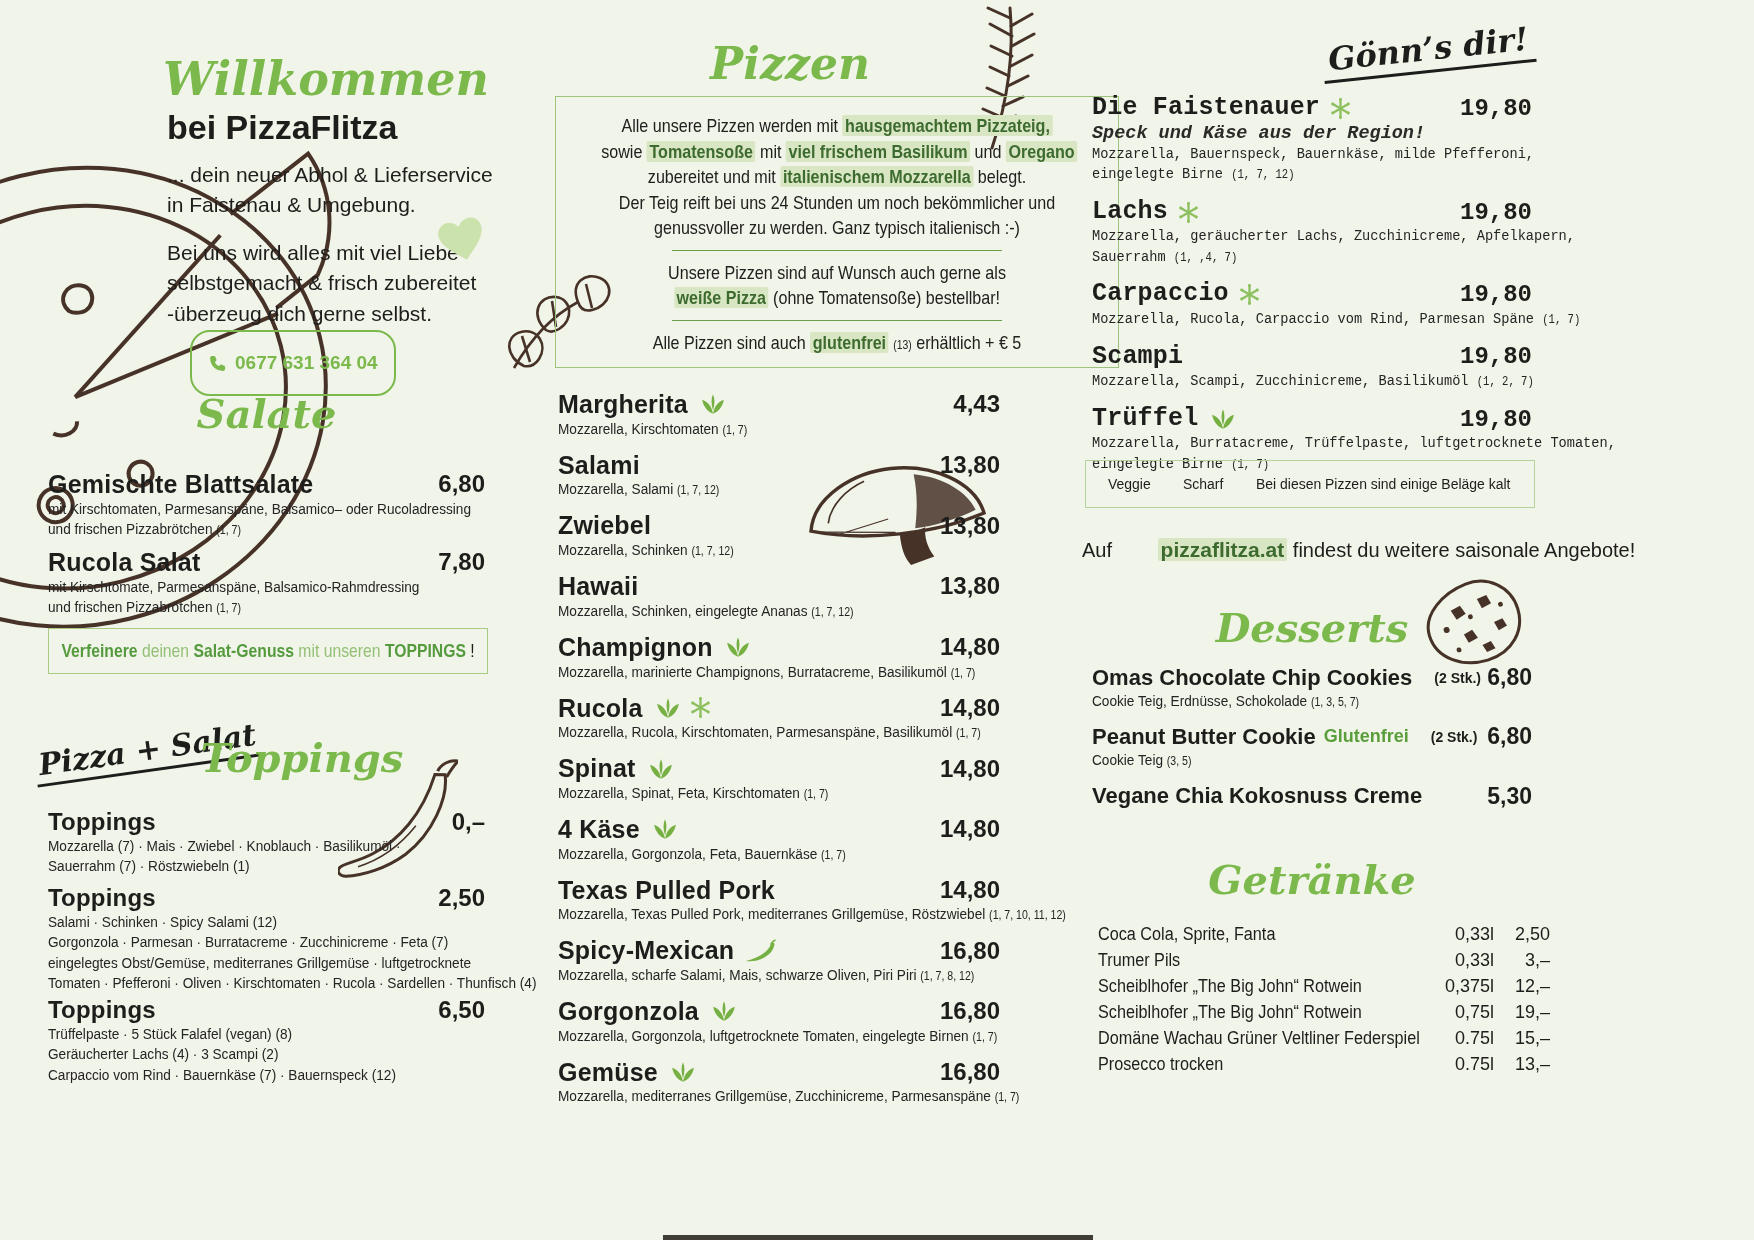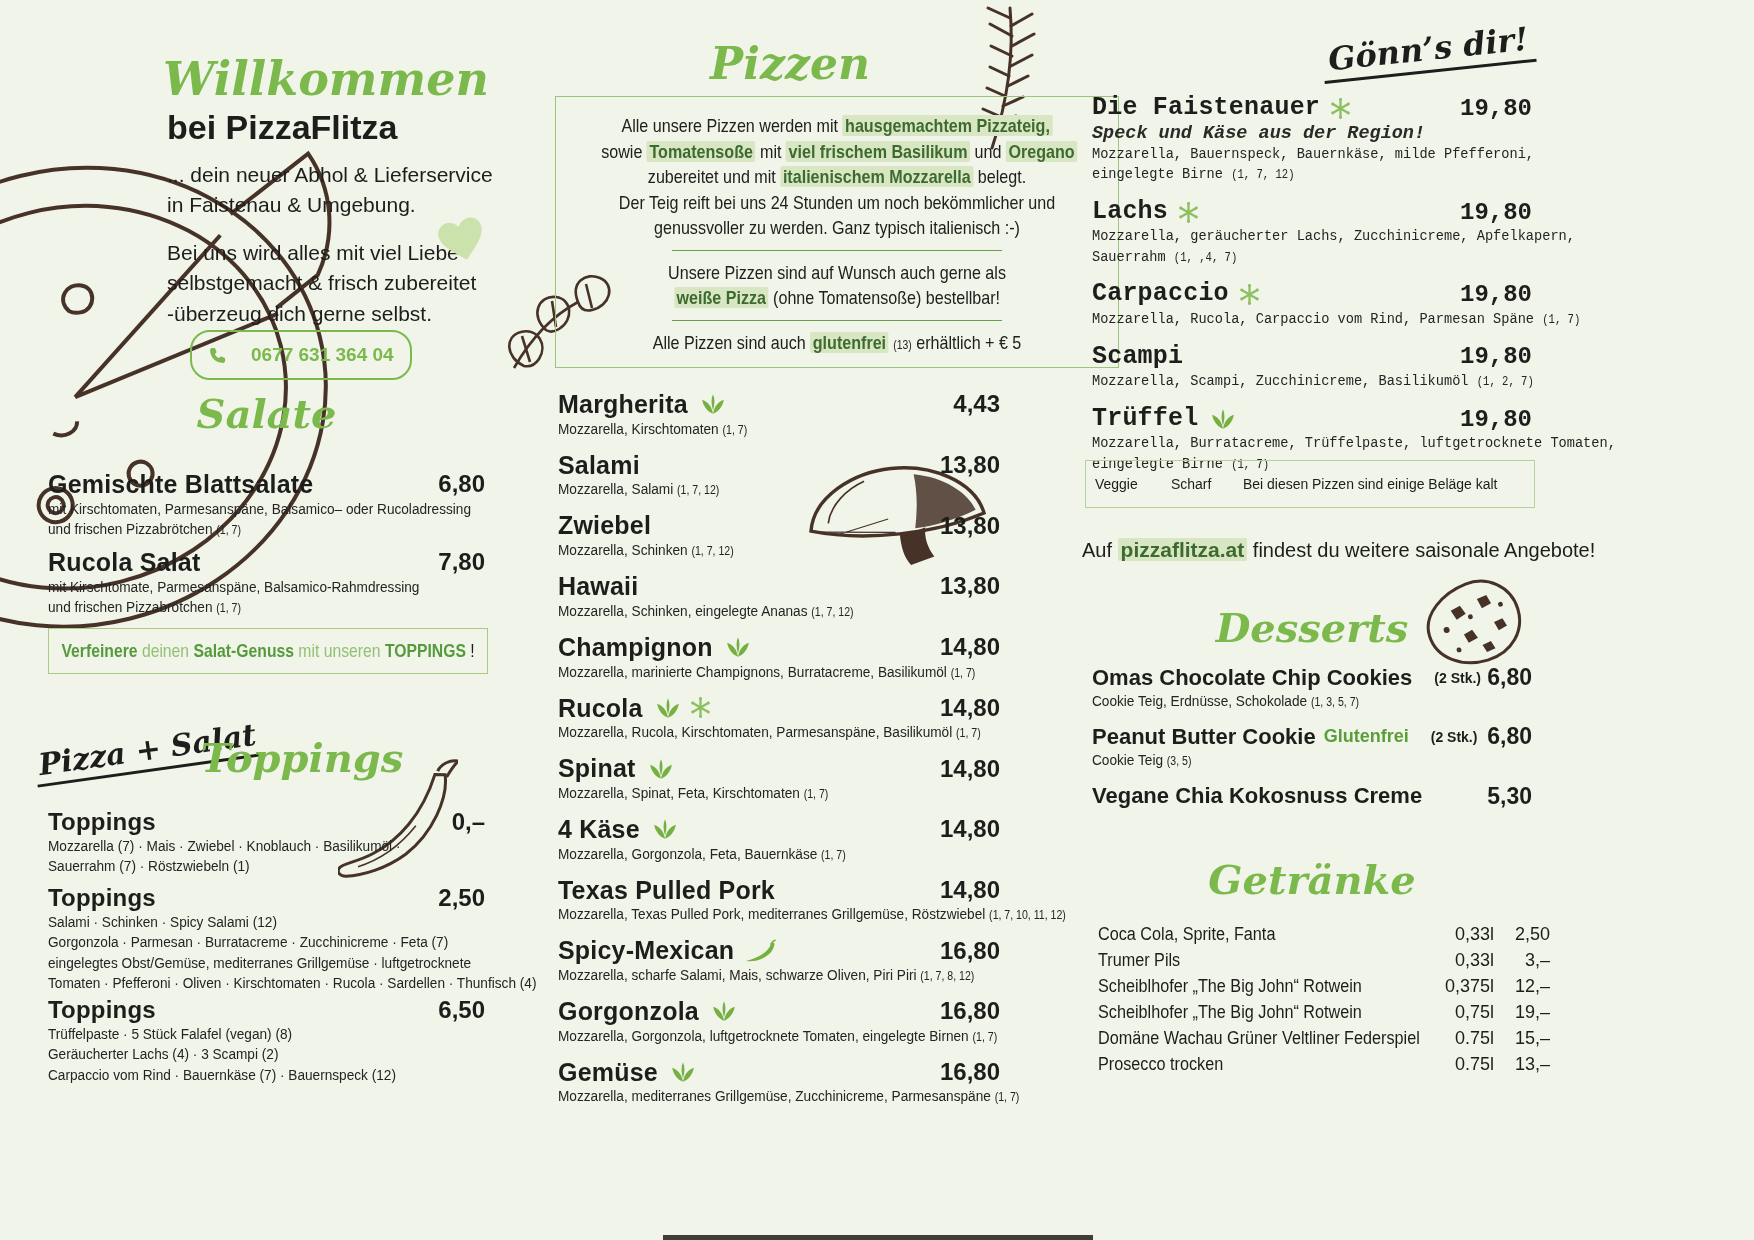--- a/index.html
+++ b/index.html
@@ -19,24 +19,24 @@
   .grn-b{color:#559b3e;font-weight:700;}
   .grn-l{color:#93c076;}
   .ic{vertical-align:middle;}
   .intro-box{box-sizing:border-box;border:1px solid #9cc47c;padding:16px 10px 12px;}
   .intro-line{white-space:nowrap;font-size:18.5px;line-height:1.38;text-align:center;
               transform:scaleX(.87);transform-origin:50% 50%;color:#20201e;}
   .divider{width:330px;border-top:1.5px solid #699f4b;margin:9px auto;}
   .mi{margin-bottom:11.5px;}
   .sp-item{margin-bottom:13px;}
   .legend-box{box-sizing:border-box;border:1px solid #b5d29a;display:flex;align-items:center;
-              justify-content:flex-end;gap:14px;padding:0 8px;}
+              justify-content:space-between;gap:14px;padding:0 8px;}
   .legend-lab{font-size:15.5px;transform:scaleX(.9);transform-origin:0 50%;white-space:nowrap;}
-  .pill{display:inline-flex;align-items:center;gap:24px;border:2px solid #7cb94d;border-radius:20px;
-        padding:12px 16px;color:#7cb94d;font-weight:700;font-size:19px;}
+  .pill{display:inline-flex;align-items:center;gap:8px;border:2px solid #7cb94d;border-radius:20px;
+        padding:20px 16px;color:#7cb94d;font-weight:700;font-size:19px;}
   .drow{display:flex;align-items:baseline;height:26px;font-size:18px;}
   .d-label{width:312px;white-space:nowrap;transform:scaleX(.9);transform-origin:0 50%;}
   .d-size{width:84px;text-align:right;white-space:nowrap;}
   .d-price{width:56px;text-align:right;white-space:nowrap;}
   .dessert-name{font-weight:700;font-size:22px;color:#1d1e1c;white-space:nowrap;}
   .qty{font-weight:700;font-size:14px;margin-left:22px;white-space:nowrap;}
   .tag-gf{color:#5a9e3c;font-weight:700;font-size:18px;margin-left:8px;white-space:nowrap;}
   .sub-it{font-style:italic;font-weight:700;font-size:18.5px;color:#2a2a28;}
   svg.illu{position:absolute;pointer-events:none;}
 </style>
@@ -461,21 +461,21 @@
         <use href="#sym-chili-ic"></use>
       </svg>
     <span class="legend-lab">Scharf</span>
     <svg class="ic" width="18" height="18" viewBox="0 0 20 20" style="color:#8cc05f;">
         <use href="#sym-snow"></use>
       </svg>
     <span class="legend-lab">Bei diesen Pizzen sind einige Beläge kalt</span>
   </div>
 
   <div class="abs center" style="left:1082px;top:538px;width:456px;font-size:20px;white-space:nowrap;">
-    <span>Auf </span><a class="hl" style="text-decoration:none;font-size:21px;">pizzaflitza.at</a><span> findest du weitere saisonale Angebote!</span>
+    <span>Auf </span><a class="hl" style="text-decoration:none;font-size:21px;margin-left:40px;">pizzaflitza.at</a><span> findest du weitere saisonale Angebote!</span>
   </div>
 
   <div class="abs script center" style="left:1092px;top:604px;width:440px;font-size:40px;">Desserts</div>
 
   <div class="abs" style="left:1092px;top:664px;width:440px;">
 
     <div style="margin-bottom:12px;">
       <div class="head-row">
           <span class="dessert-name">Omas Chocolate Chip Cookies</span>
         <span class="qty">(2 Stk.)</span>

